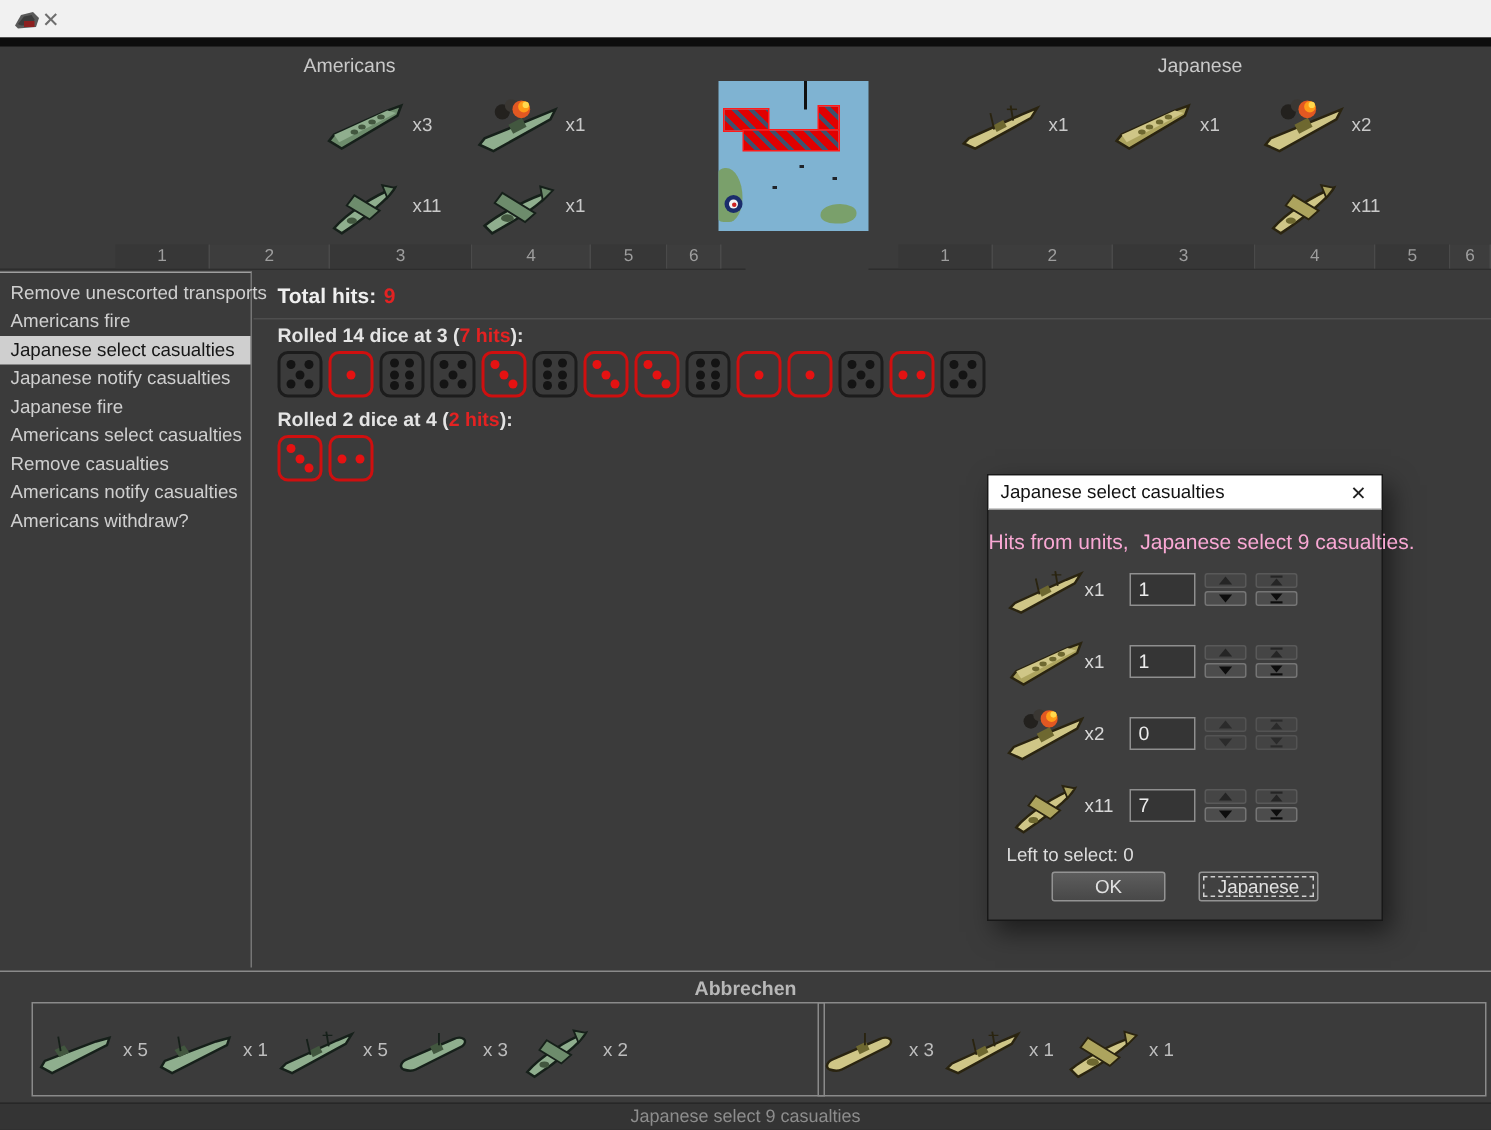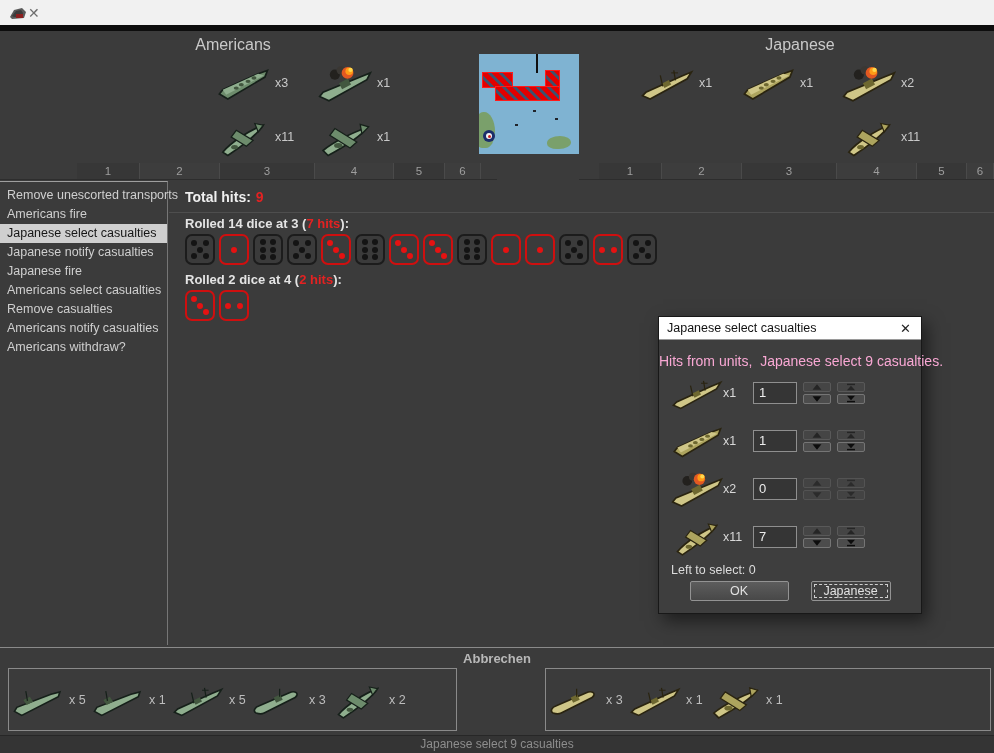--- a/index.html
+++ b/index.html
@@ -8,21 +8,21 @@
   #window{position:relative;width:994px;height:753px;background:#3b3b3b;overflow:hidden}
 
   
   .titlebar{position:absolute;left:0;top:0;width:100%;height:25px;background:#f1f1f1;display:flex;align-items:center;padding:0 8px}
   .titlebar .app-icon{width:20px;height:16px;display:inline-flex}
   .titlebar .title{font-size:12.5px;color:#424242;margin-left:9px;flex:1;white-space:nowrap}
   .titlebar .close{color:#6e6e6e;font-size:14px;margin-right:4px;cursor:default}
   .darkstrip{position:absolute;left:0;top:25px;width:100%;height:6px;background:#0d0d0d}
 
   
-  .faction-label{position:absolute;top:36px;width:120px;text-align:center;font-size:16px;color:#c9c9c9}
+  .faction-label{position:absolute;top:36px;width:120px;text-align:center;font-size:13px;color:#c9c9c9}
   #attacker-label{left:173px}
   #defender-label{left:740px}
   .unit-grid{position:absolute;display:grid}
   #attacker-units{left:212px;top:56px;grid-template-columns:102px 102px;grid-auto-rows:54px}
   #defender-units{left:636px;top:56px;grid-template-columns:101px 101px 101px;grid-auto-rows:54px}
   .unit{display:flex;align-items:center;padding-left:4px}
   .unit-icon{display:inline-flex}
   .unit-icon svg{width:100%;height:100%}
   .unit-count{margin-left:5px;font-size:12.5px;color:#c9c9c9;white-space:nowrap}
 
@@ -75,28 +75,28 @@
   .dlg-count{min-width:26px;font-size:12.5px;color:#d8d8d8}
   .dlg-field{width:44px;height:22px;margin-left:4px;background:#353535;border:1px solid #8f8f8f;color:#ececec;font-size:13px;line-height:20px;padding-left:5px}
   .sp-group{display:flex;flex-direction:column;gap:2px;margin-left:6px}
   .sp-btn{width:28px;height:10px;background:#4c4c4c;border:1px solid #757575;border-radius:2px;display:flex;align-items:center;justify-content:center}
   .sp-btn svg{width:12px;height:8px;display:block}
   .sp-btn.dimmed{opacity:.5}
   .dlg-row.dim .sp-btn{opacity:.38}
   .left-select{position:absolute;left:12px;top:246px;font-size:12.5px;color:#dcdcdc}
   .dlg-buttons{position:absolute;left:0;top:264px;width:100%;display:flex;justify-content:center;gap:22px}
   .btn{height:20px;font-size:12.5px;color:#e2e2e2;display:flex;align-items:center;justify-content:center;border-radius:2px}
-  .btn-ok{width:99px;background:linear-gradient(#5d5d5d,#484848);border:1px solid #939393}
+  .btn-ok{width:76px;background:linear-gradient(#5d5d5d,#484848);border:1px solid #939393}
   .btn-cancel{width:80px;background:#414141;border:1px solid #939393;outline:1px dashed #cfcfcf;outline-offset:-4px}
 
   
   .cas-sep{position:absolute;left:0;top:647px;width:100%;height:1px;background:#8a8a8a}
   .cas-title{position:absolute;left:0;top:651px;width:100%;text-align:center;font-size:13px;font-weight:bold;color:#b8b8b8}
   .cas-box{position:absolute;top:668px;height:63px;border:1px solid #8a8a8a;display:flex;align-items:center;padding-left:3px}
-  #cas-left{left:8px;width:449px}
+  #cas-left{left:21px;width:529px}
   #cas-right{left:545px;width:446px}
   .cas-box .unit{width:80px;padding-left:0}
   .cas-box .unit-icon{width:52px;height:42px}
   .cas-box .unit-count{color:#bdbdbd}
 
   
   .statusbar{position:absolute;left:0;top:735px;width:100%;height:18px;background:#343434;border-top:1px solid #272727;text-align:center;font-size:12px;line-height:17px;color:#8d8d8d}
 </style>
 </head>
 <body>

